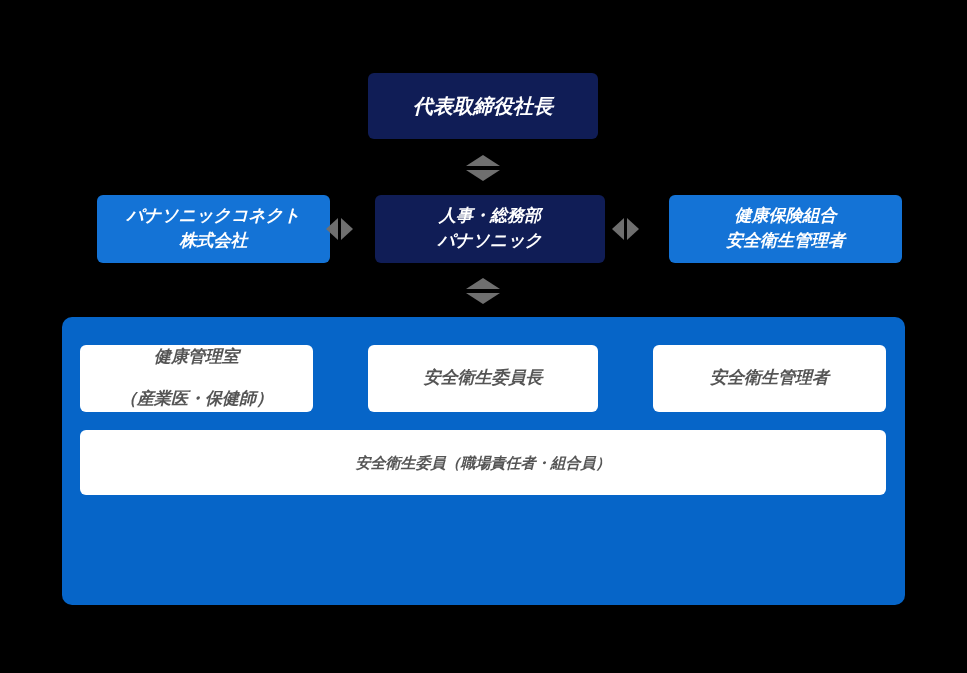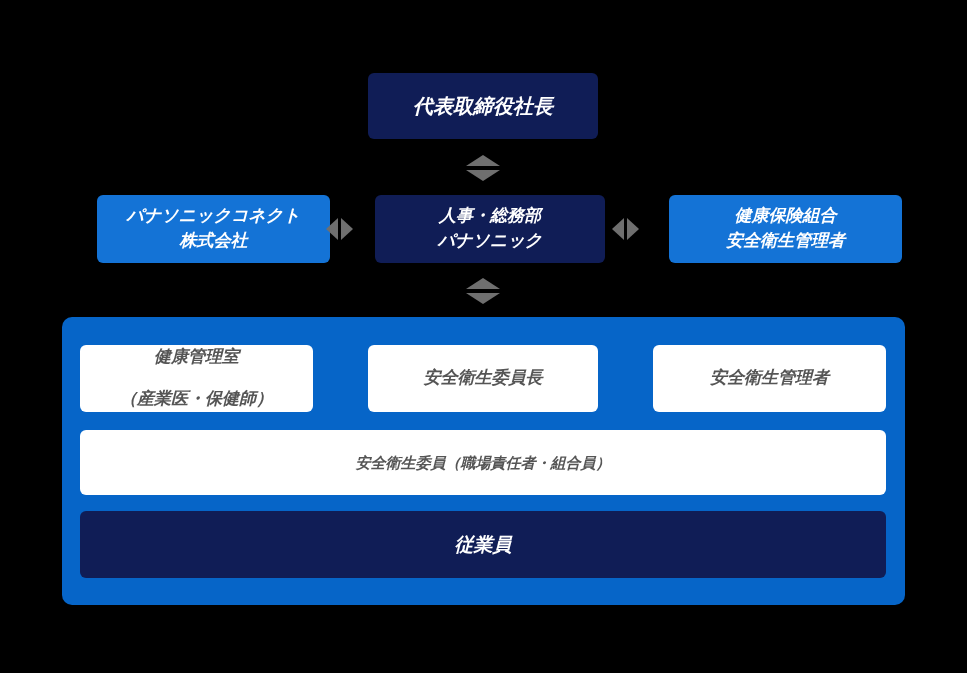--- a/index.html
+++ b/index.html
@@ -107,17 +107,14 @@
   </div>
 
   <div class="box white row1 w3">
     <span>安全衛生管理者</span>
   </div>
 
   <div class="box white members">
     <span>安全衛生委員（職場責任者・組合員）</span>
   </div>
 
-  <div class="box navy employees">
-    <span>従業員</span>
-  </div>
 
 </div>
 
 </body></html>

